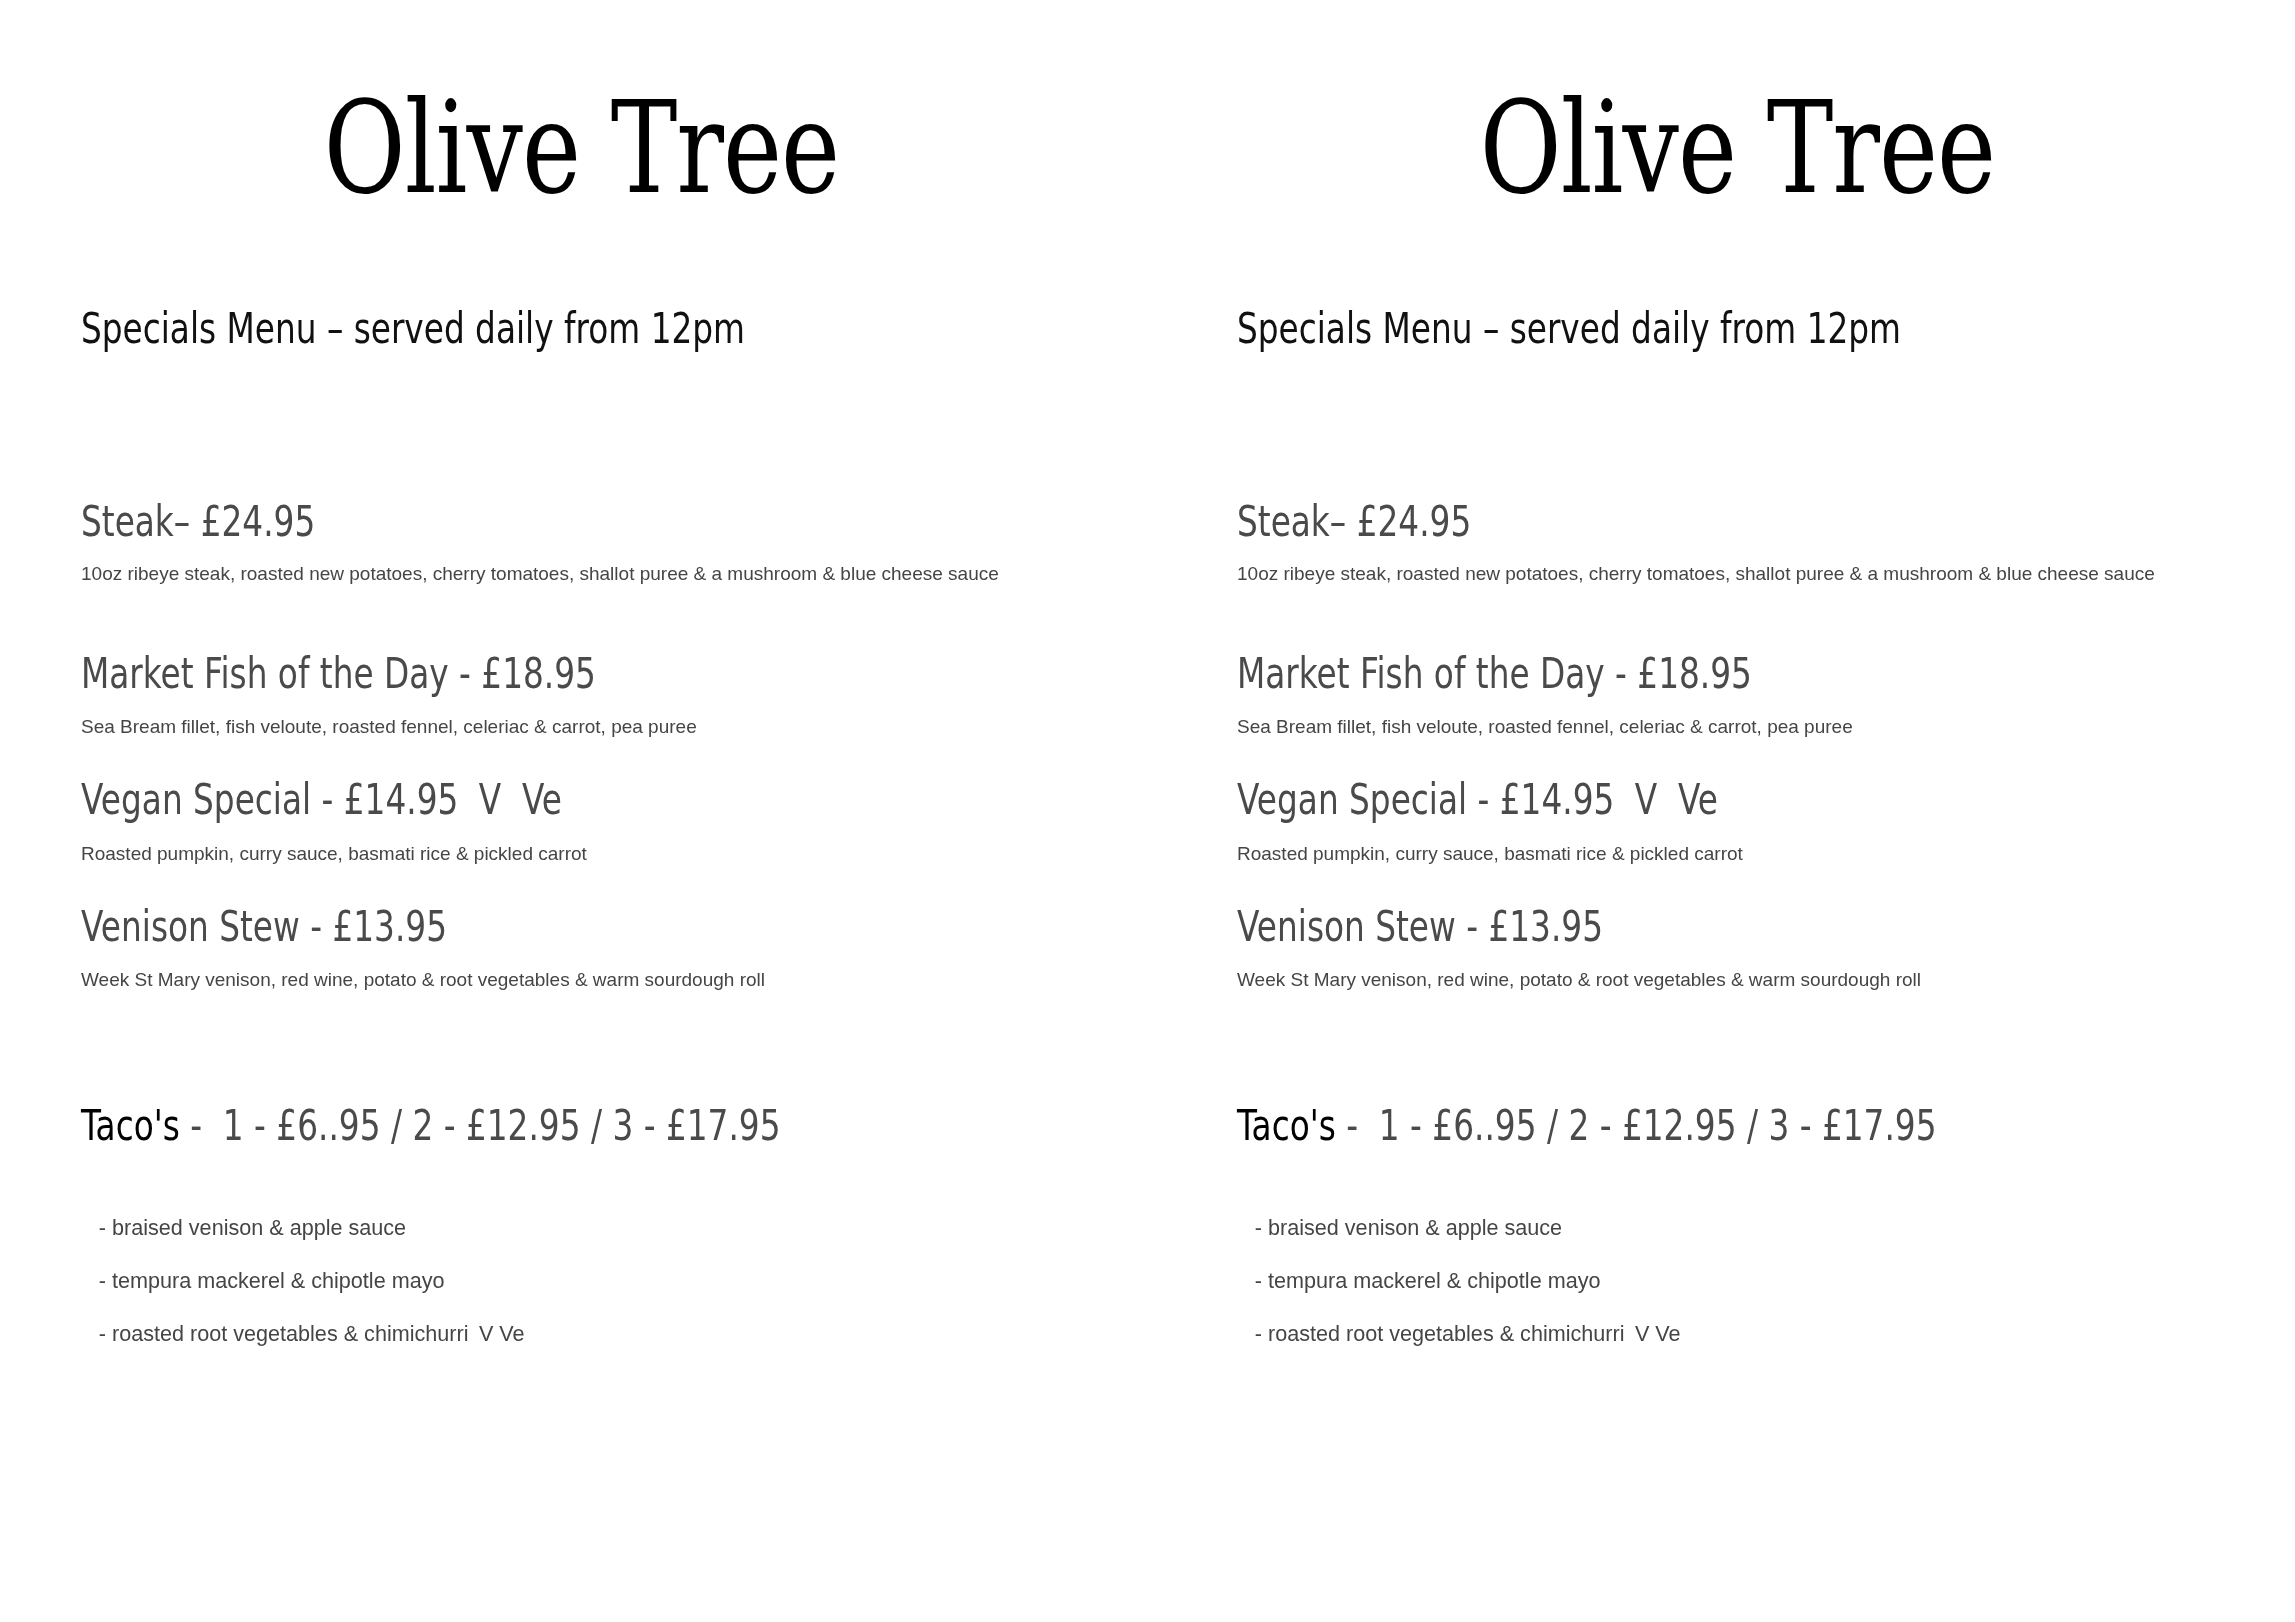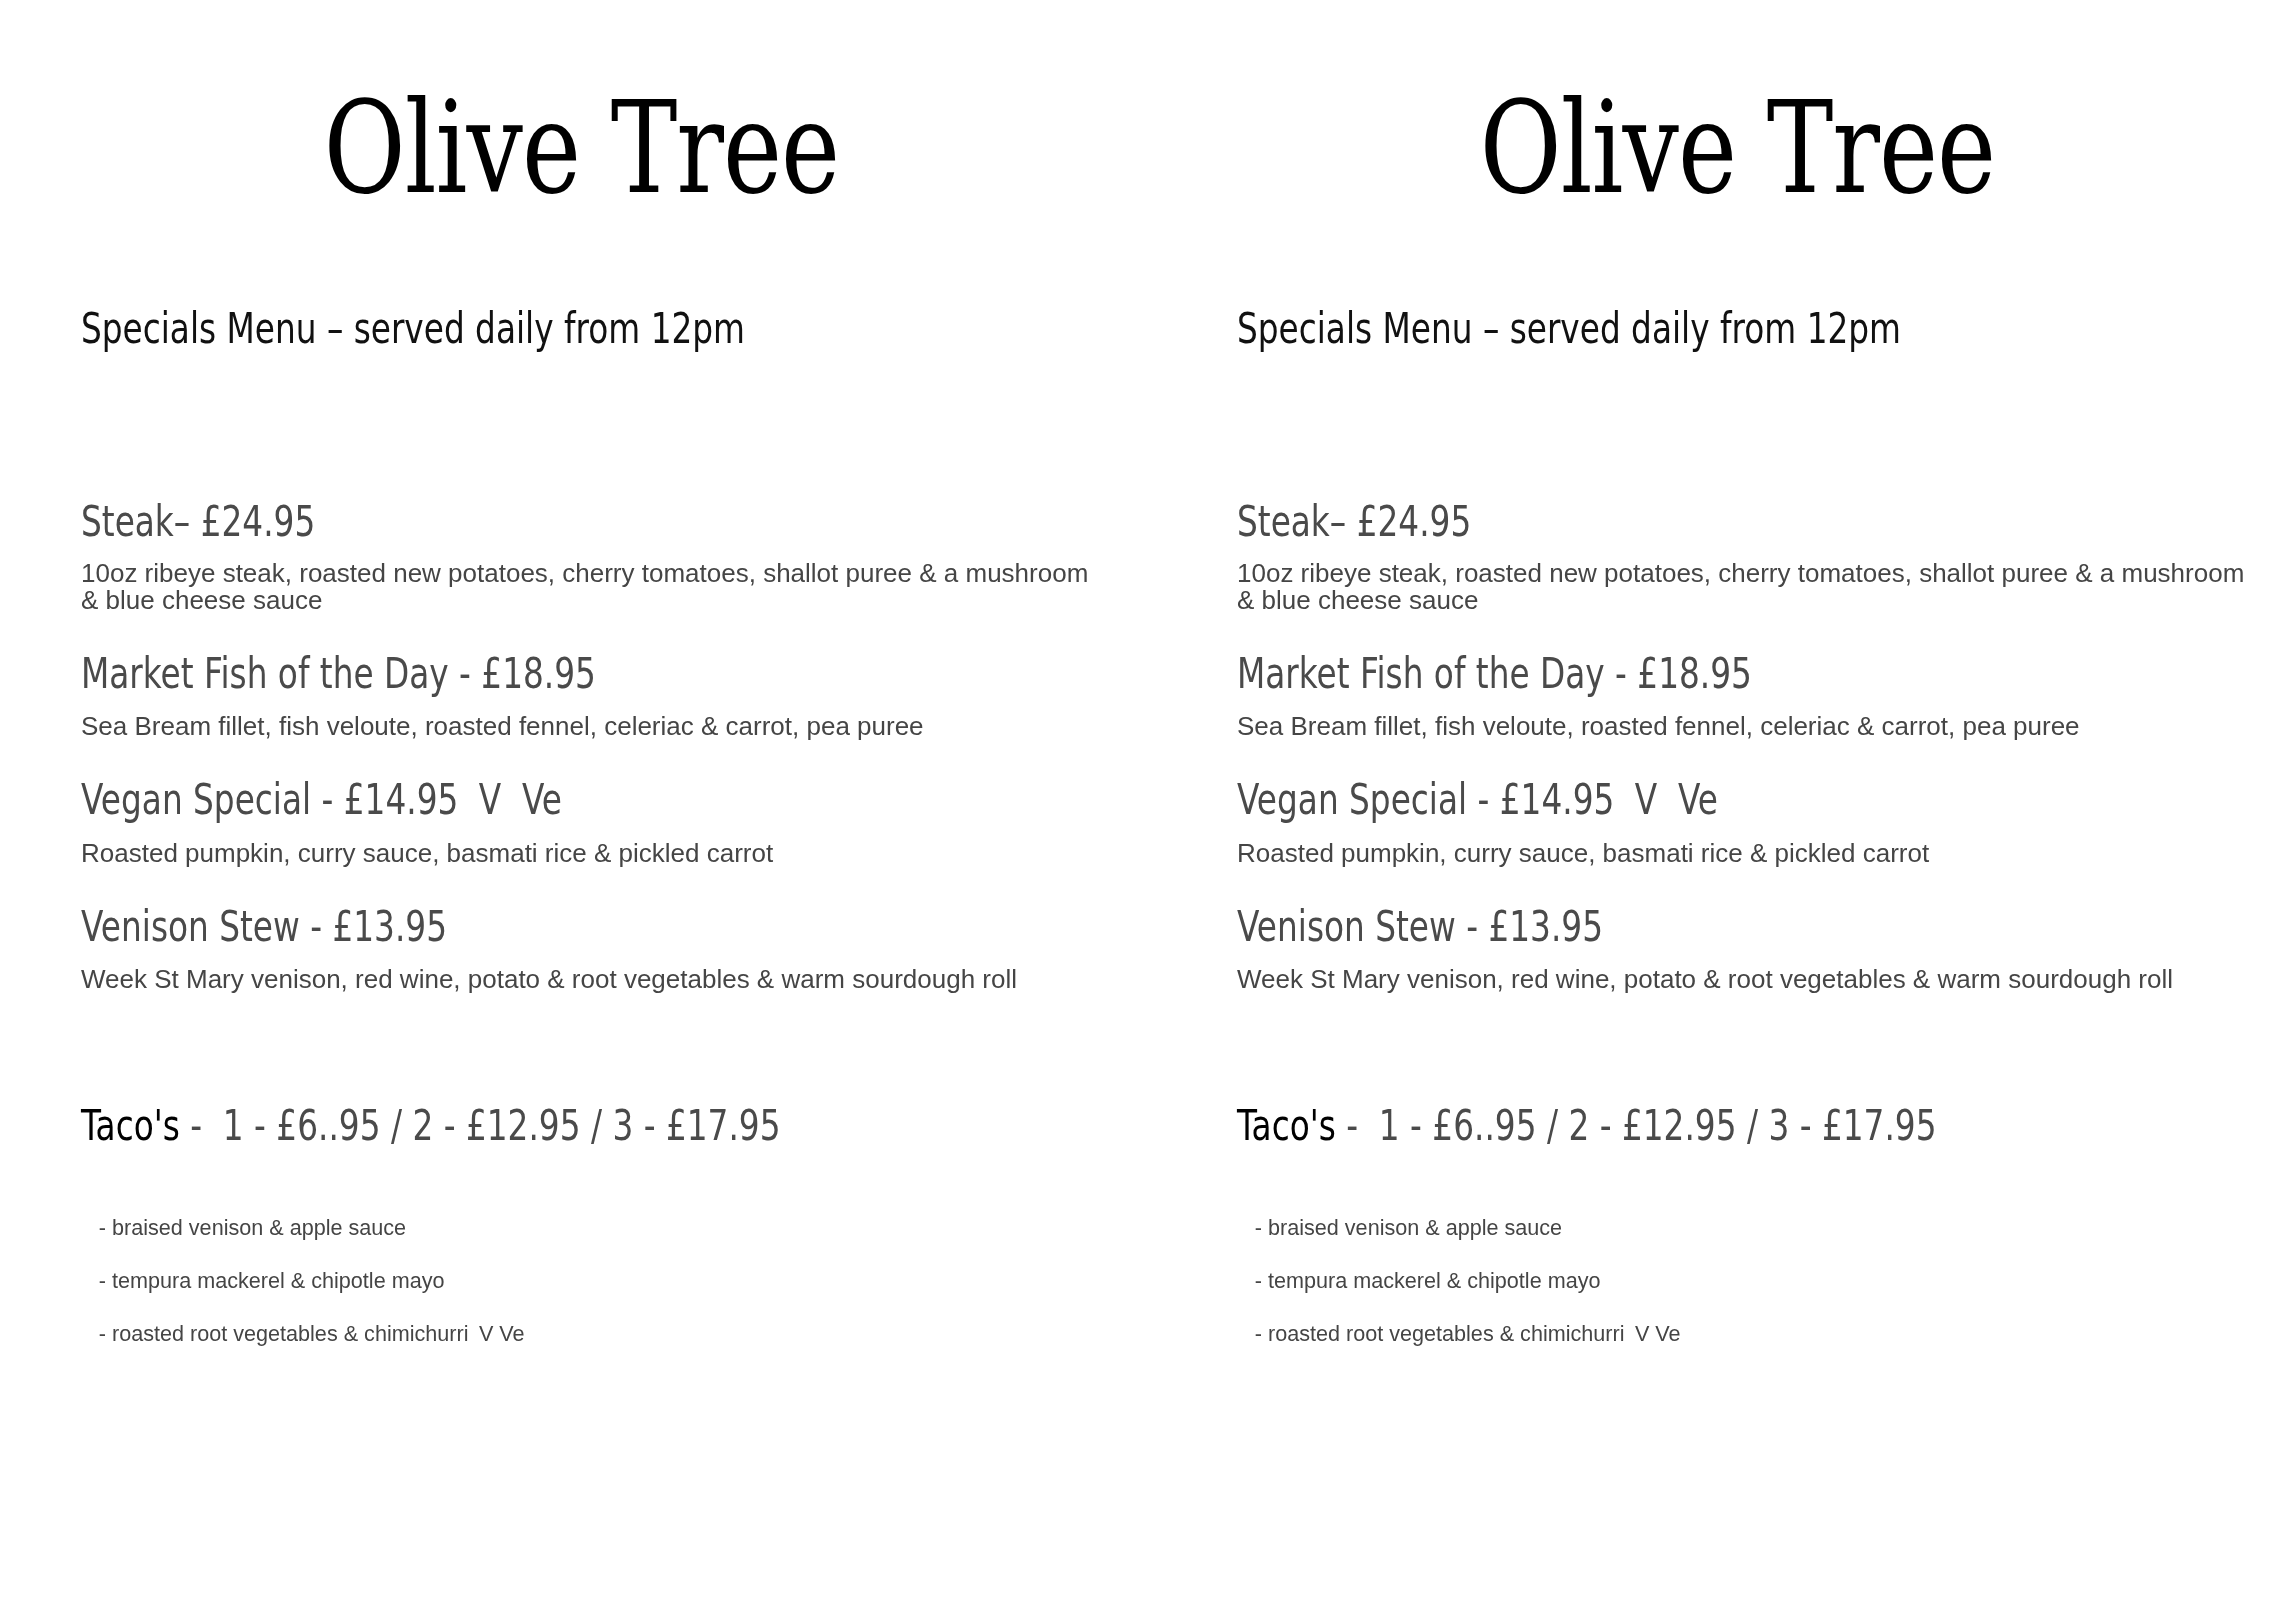--- a/index.html
+++ b/index.html
@@ -49,21 +49,21 @@
     font-size: 42px;
     color: #111111;
     top: 308px;
   }
   .dish-heading {
     font-size: 42px;
     color: #4a4a4a;
   }
   .dish-desc {
     font-family: "Liberation Sans", sans-serif;
-    font-size: 26px;
+    font-size: 19px;
     color: #454545;
     line-height: 27px;
     width: 1021px;
     white-space: normal;
   }
   .taco-heading {
     font-size: 42px;
     color: #4a4a4a;
     top: 1105px;
   }

